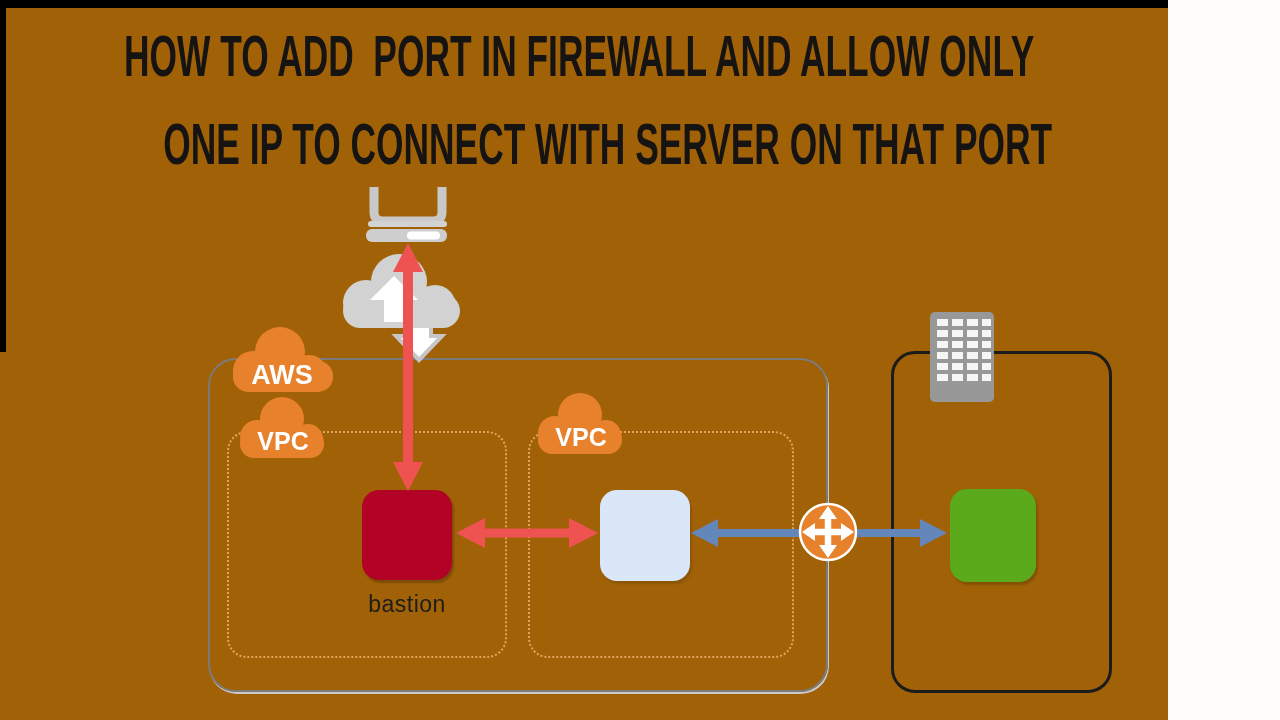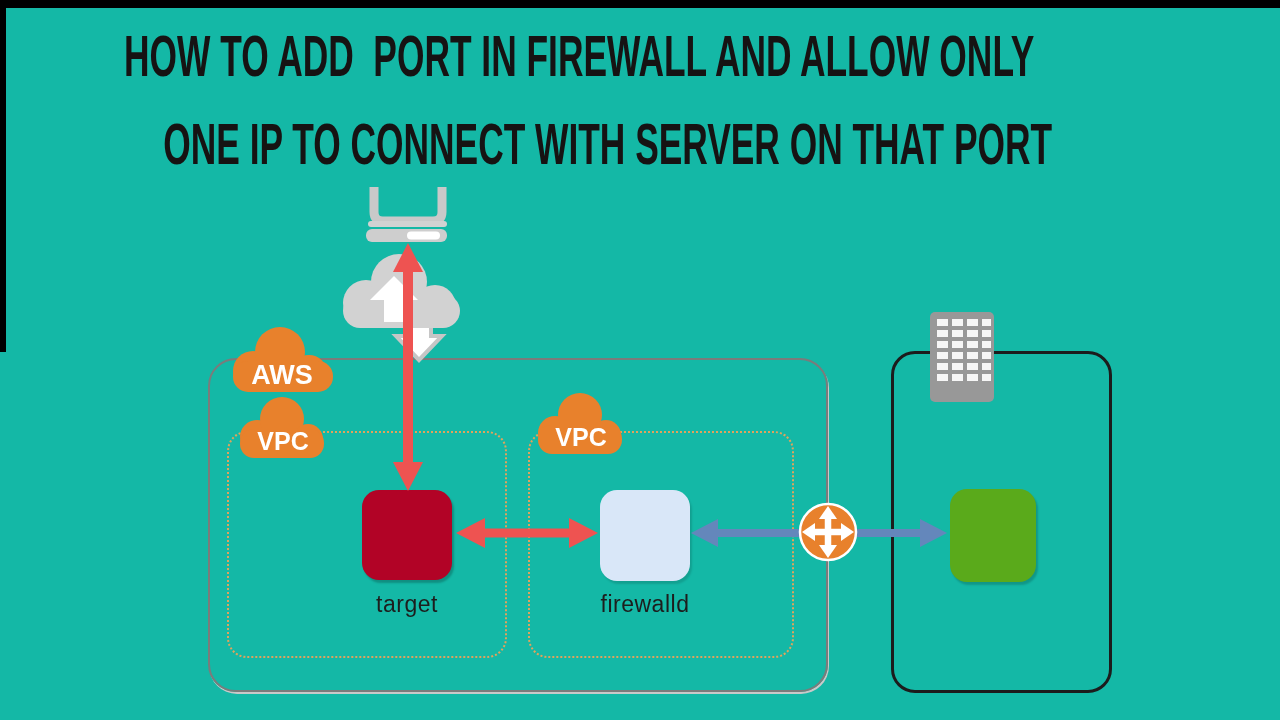--- a/index.html
+++ b/index.html
@@ -1,16 +1,16 @@
 <!DOCTYPE html>
 <html style="--node-bastion: #b20326; --node-firewalld: #d9e7f8; --node-target: #5aaa1b; --orange: #e8812c; --arrow-red: #ee5351; --arrow-blue: #6487bb; --aws-border: #7b7b7b; --vpc-border: #e0a45c; --target-border: #1c1c1c; --icon-gray: #d2d2d2; --title-text: #161313; --label-text: #1d1d1d;"><head>
 <meta charset="utf-8">
 <style>
   html,body{margin:0;padding:0;background:#fffcfc;}
-  .stage{position:relative;width:1280px;height:720px;background:#14b8a6;overflow:hidden;
+  .stage{position:relative;width:1168px;height:720px;background:#a16207;overflow:hidden;
          font-family:"Liberation Sans",sans-serif;}
   .bar{position:absolute;background:#000;}
   .bar-top{left:0;top:0;width:1280px;height:8px;}
   .bar-left{left:0;top:0;width:6px;height:352px;}
 
   .title{position:absolute;left:124px;top:34px;color:var(--title-text,#161313);
          font-weight:700;font-size:57px;line-height:44px;letter-spacing:0px;
          transform:scaleX(0.62);transform-origin:left top;white-space:pre;}
 
   .box{position:absolute;box-sizing:border-box;border-radius:28px;}
@@ -66,22 +66,21 @@
 
   <div class="box aws-box"></div>
   <div class="box vpc-box vpc1-box"></div>
   <div class="box vpc-box vpc2-box"></div>
   <div class="box target-box"></div>
 
   <div class="node node-bastion"></div>
   <div class="node node-firewalld"></div>
   <div class="node node-target"></div>
 
-  <div class="node-label label-bastion">target</div>
-  <div class="node-label label-firewalld">firewalld</div>
+  <div class="node-label label-bastion">bastion</div>
 
   <svg class="overlay" viewBox="0 0 1280 720">
 
     <g>
       <path d="M374,187 V212 q0,9 9,9 h50 q9,0 9,-9 V187" fill="none" stroke="#c9c9c9" stroke-width="9"></path>
       <rect x="368" y="221" width="79" height="6" rx="3" class="gray-fill"></rect>
       <rect x="366" y="229" width="81" height="13" rx="6" fill="#cecece"></rect>
       <rect x="407" y="231.5" width="33" height="8" rx="4" class="white-fill"></rect>
     </g>
 

